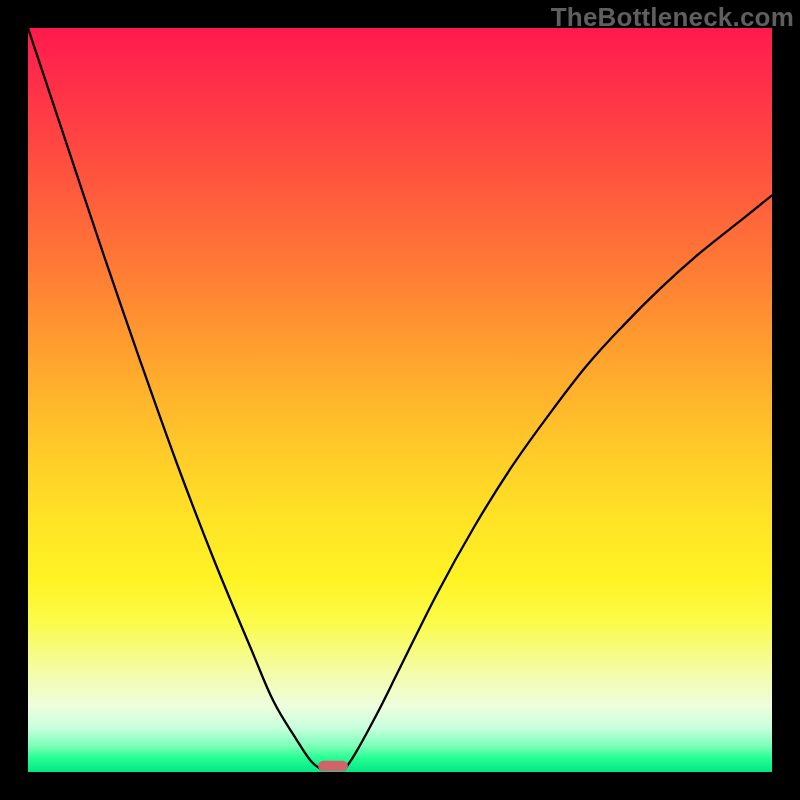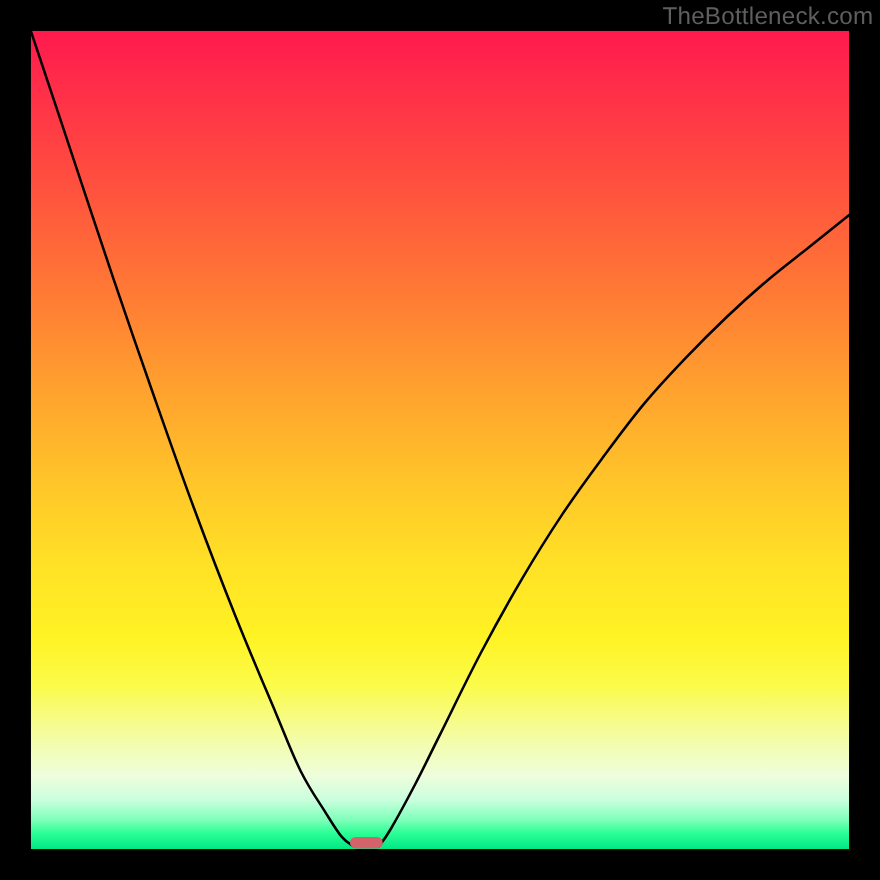--- a/index.html
+++ b/index.html
@@ -62,22 +62,22 @@
     stroke-linejoin: round;
   }
   .marker {
     fill: #d2636b;
   }
   .watermark {
     position: absolute;
     top: 2px;
     right: 6px;
     color: #5f5f5f;
-    font-size: 22px;
-    font-weight: 400;
+    font-size: 26px;
+    font-weight: 700;
     letter-spacing: 0.2px;
     user-select: none;
   }
 </style>
 </head>
 <body>
 
 <div class="frame">
 
   <div class="plot-area">

